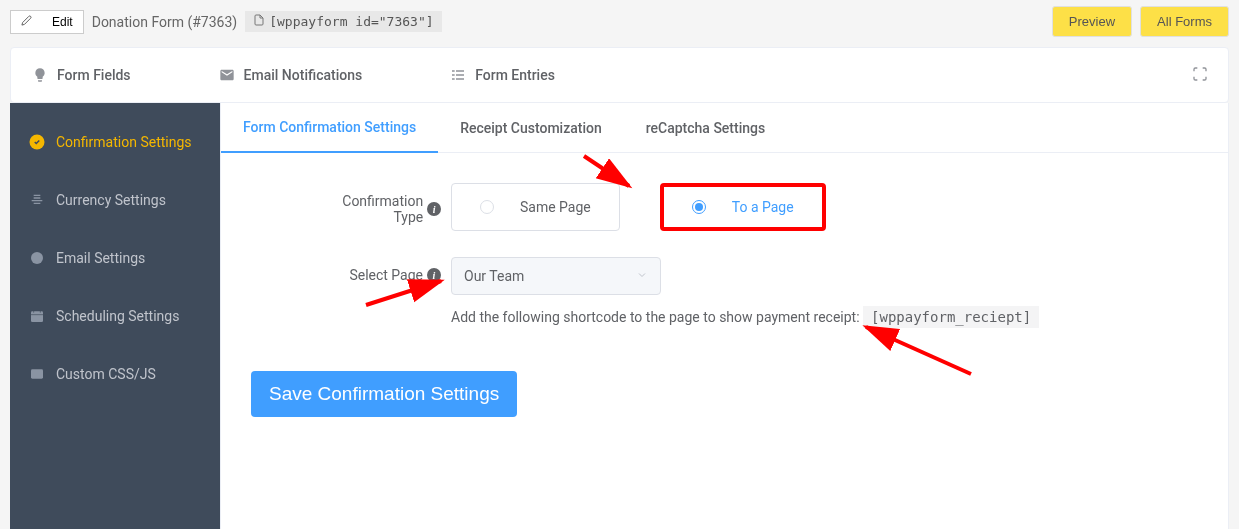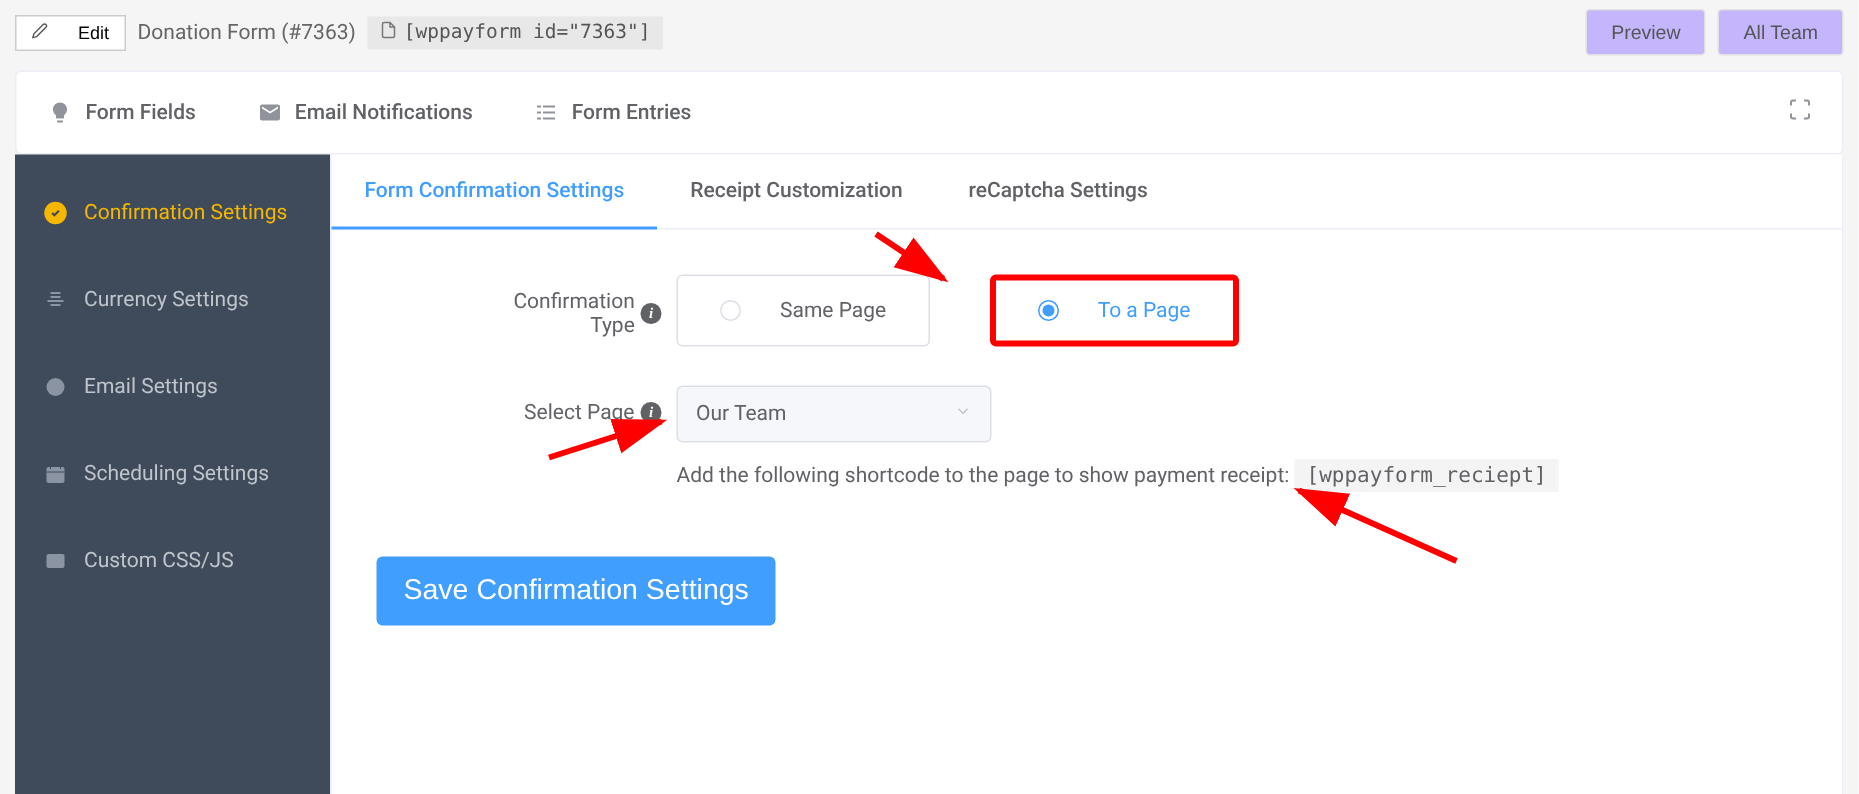--- a/index.html
+++ b/index.html
@@ -3,36 +3,36 @@
   <meta charset="utf-8">
   <style>
     * { margin: 0; padding: 0; box-sizing: border-box; }
     body { font-family: -apple-system, BlinkMacSystemFont, "Segoe UI", Roboto, Arial, sans-serif; background: #f5f5f5; font-size: 14px; color: #333; }
     
     .top-header { display: flex; align-items: center; padding: 6px 10px; background: #f5f5f5; gap: 8px; }
     .edit-btn { background: #fff; border: 1px solid #ccc; padding: 4px 10px; font-size: 12px; display: flex; align-items: center; gap: 20px; cursor: pointer; }
     .form-title { color: #666; font-size: 14px; }
     .shortcode-box { background: #e8e8e8; padding: 3px 8px; font-family: monospace; font-size: 13px; color: #555; display: flex; align-items: center; gap: 4px; }
     .spacer { flex: 1; }
-    .header-btn { background: #c4b5fd; border: 1px solid #e0e0e0; padding: 7px 16px; font-size: 13px; color: #555; cursor: pointer; border-radius: 3px; }
-    
-    .main-tabs { background: #fff; border: 1px solid #ebeef5; margin: 4px 10px 0 10px; display: flex; align-items: center; padding: 0 20px; border-radius: 4px; }
+    .header-btn { background: #fde047; border: 1px solid #e0e0e0; padding: 7px 16px; font-size: 13px; color: #555; cursor: pointer; border-radius: 3px; }
+    
+    .main-tabs { background: #fff; border: 1px solid #ebeef5; margin: 4px 10px 0 10px; display: flex; align-items: center; padding: 0 20px; border-radius: 4px; gap: 47px; }
     .main-tab { padding: 18px 0; margin-right: 40px; display: flex; align-items: center; gap: 8px; color: #606266; font-size: 14px; cursor: pointer; font-weight: 500; }
     .main-tab.active { color: #303133; border-bottom: 3px solid #409eff; margin-bottom: -1px; }
     .main-tab-icon { width: 18px; height: 18px; display: inline-flex; align-items: center; justify-content: center; }
     .fullscreen-icon { margin-left: auto; cursor: pointer; color: #909399; }
     
     .content-wrap { display: flex; margin: 0 10px; min-height: 440px; }
     .sidebar { width: 210px; background: #3f4b5b; padding-top: 10px; }
     .sidebar-item { padding: 20px 18px; display: flex; align-items: center; gap: 10px; color: #c0c4cc; font-size: 14px; cursor: pointer; }
     .sidebar-item.active { color: #f5b700; }
     .sidebar-icon { width: 18px; height: 18px; display: inline-flex; align-items: center; justify-content: center; flex-shrink: 0; }
     
     .main-panel { flex: 1; background: #fff; border: 1px solid #ebeef5; border-top: none; }
-    .sub-tabs { display: flex; border-bottom: 1px solid #ebeef5; }
+    .sub-tabs { display: flex; border-bottom: 1px solid #ebeef5; align-items: flex-end; }
     .sub-tab { padding: 16px 22px; font-size: 14px; color: #606266; cursor: pointer; font-weight: 500; }
     .sub-tab.active { color: #409eff; border-bottom: 2px solid #409eff; margin-bottom: -1px; }
     
     .form-body { padding: 30px 30px 30px 90px; }
     .form-row { display: flex; align-items: flex-start; margin-bottom: 26px; }
     .form-label { width: 140px; text-align: right; padding-right: 10px; padding-top: 10px; color: #606266; font-size: 14px; display: flex; align-items: center; justify-content: flex-end; gap: 4px; }
     .form-control-area { display: flex; gap: 40px; position: relative; }
     
     .radio-card { border: 1px solid #dcdfe6; border-radius: 4px; padding: 12px 28px; display: flex; align-items: center; gap: 26px; cursor: pointer; font-size: 14px; color: #606266; }
     .radio-card.selected { border: 4px solid #ff0000; color: #409eff; }
@@ -71,21 +71,21 @@
     <span>
       <svg width="12" height="12" viewBox="0 0 24 24" fill="none" stroke="#777" stroke-width="2">
           <path d="M14 2H6a2 2 0 0 0-2 2v16a2 2 0 0 0 2 2h12a2 2 0 0 0 2-2V8z"></path>
           <polyline points="14 2 14 8 20 8"></polyline>
         </svg>
     </span>
     <span>[wppayform id="7363"]</span>
   </span>
   <div class="spacer"></div>
   <button class="header-btn">Preview</button>
-  <button class="header-btn">All Team</button>
+  <button class="header-btn">All Forms</button>
 </div>
 
 <div class="main-tabs">
   <div class="main-tab">
     <span class="main-tab-icon">
       <svg width="16" height="16" viewBox="0 0 24 24" fill="#909399">
           <path d="M9 21c0 .5.4 1 1 1h4c.6 0 1-.5 1-1v-1H9v1zm3-19C8 2 5 5 5 9c0 2.4 1.2 4.5 3 5.7V17c0 .5.4 1 1 1h6c.6 0 1-.5 1-1v-2.3c1.8-1.3 3-3.4 3-5.7 0-4-3-7-7-7z"></path>
         </svg>
     </span>
     <span>Form Fields</span>

